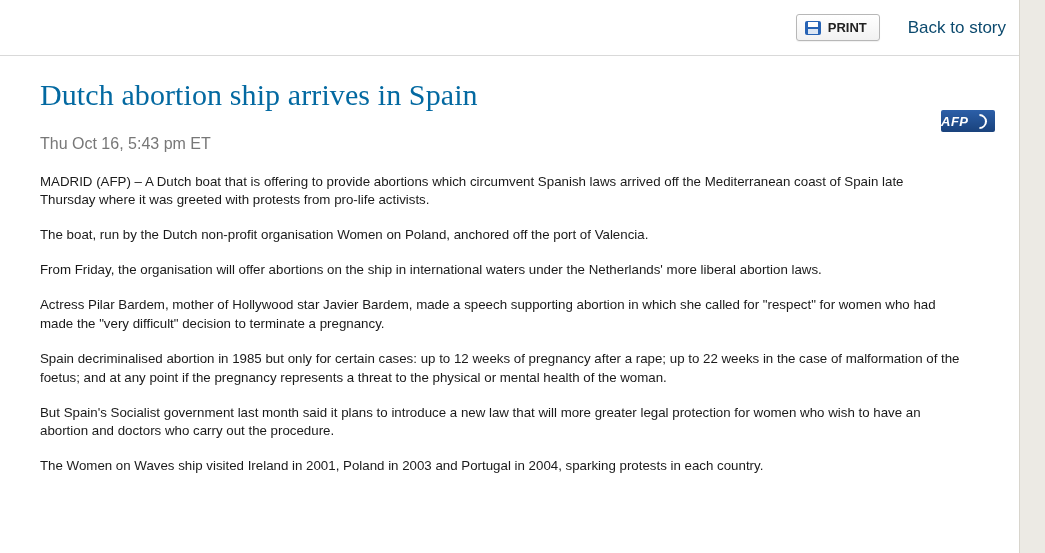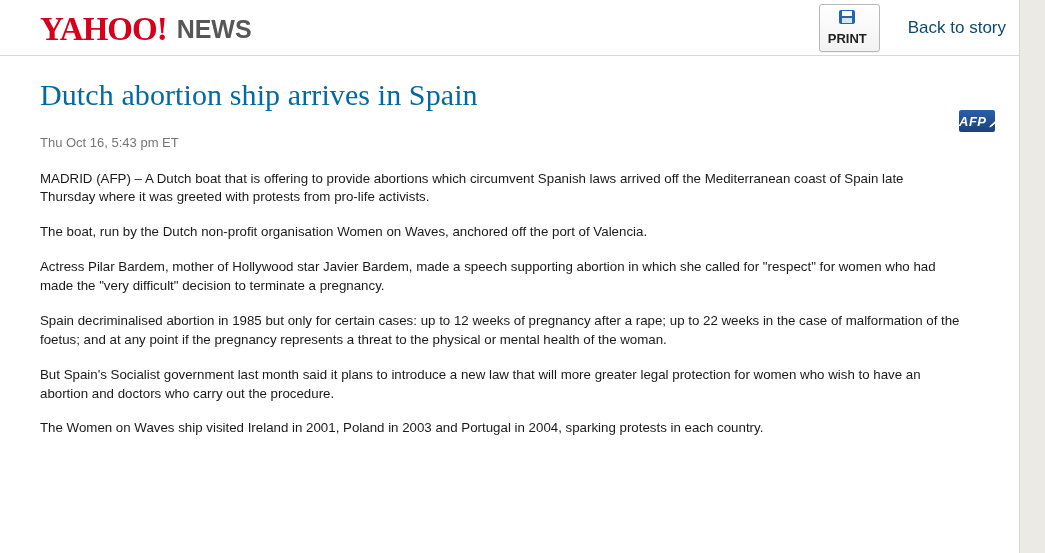--- a/index.html
+++ b/index.html
@@ -75,21 +75,20 @@
     gap: 7px;
     border: 1px solid #b7b7b7;
     border-radius: 3px;
     background: linear-gradient(#ffffff, #f2f2f2);
     padding: 5px 12px 5px 8px;
     font-size: 13px;
     font-weight: bold;
     color: #222;
     cursor: pointer;
     box-shadow: 0 1px 1px rgba(0,0,0,0.06);
-    flex-direction: column;
   }
   .printer-icon {
     display: inline-block;
     width: 16px;
     height: 14px;
     background: #2763b5;
     border-radius: 2px;
     position: relative;
   }
   .printer-icon::before {
@@ -126,37 +125,37 @@
   .headline {
     font-family: "Liberation Serif", serif;
     font-size: 30px;
     font-weight: normal;
     color: #0369a1;
     margin: 0 0 0 0;
     line-height: 1.15;
     letter-spacing: 0.1px;
   }
   .timestamp {
-    font-size: 13px;
+    font-size: 16px;
     color: #777;
     margin-top: 22px;
     margin-bottom: 20px;
   }
   .body-text p {
     font-size: 13.3px;
     line-height: 1.42;
     color: #1a1a1a;
     margin: 0 0 16px 0;
     max-width: 952px;
   }
   .agency-logo {
     position: absolute;
     top: 54px;
     right: 25px;
-    width: 36px;
+    width: 54px;
     height: 22px;
     background: linear-gradient(#2c5fa8, #19427c);
     border-radius: 2px;
     color: #fff;
     font-family: "Liberation Sans", sans-serif;
     font-weight: bold;
     font-style: italic;
     font-size: 13px;
     display: flex;
     align-items: center;
@@ -182,24 +181,20 @@
     height: 6px;
     background: #ffffff;
   }
 </style>
 </head>
 <body>
 
 <div class="page">
 
   <div class="header">
-    <div class="brand">
-      <span class="yahoo-logo">YAHOO!</span>
-      <span class="news-word">NEWS</span>
-    </div>
     <div class="header-right">
       <div class="print-button">
         <span class="printer-icon"></span>
         <span>PRINT</span>
       </div>
       <a class="back-link" href="#">Back to story</a>
     </div>
   </div>
 
   <div class="article">
@@ -207,21 +202,22 @@
 
     <div class="agency-logo">
       <span>AFP</span>
         <span class="swoosh"></span>
     </div>
 
     <div class="timestamp">Thu Oct 16, 5:43 pm ET</div>
 
     <div class="body-text">
       <p>MADRID (AFP) – A Dutch boat that is offering to provide abortions which circumvent Spanish laws arrived off the Mediterranean coast of Spain late Thursday where it was greeted with protests from pro-life activists.</p>
-      <p>The boat, run by the Dutch non-profit organisation Women on Waves, anchored off the port of Valencia.</p>
+      <p>The boat, run by the Dutch non-profit organisation Women on Poland, anchored off the port of Valencia.</p>
+      <p>From Friday, the organisation will offer abortions on the ship in international waters under the Netherlands' more liberal abortion laws.</p>
       <p>Actress Pilar Bardem, mother of Hollywood star Javier Bardem, made a speech supporting abortion in which she called for "respect" for women who had made the "very difficult" decision to terminate a pregnancy.</p>
       <p>Spain decriminalised abortion in 1985 but only for certain cases: up to 12 weeks of pregnancy after a rape; up to 22 weeks in the case of malformation of the foetus; and at any point if the pregnancy represents a threat to the physical or mental health of the woman.</p>
       <p>But Spain's Socialist government last month said it plans to introduce a new law that will more greater legal protection for women who wish to have an abortion and doctors who carry out the procedure.</p>
       <p>The Women on Waves ship visited Ireland in 2001, Poland in 2003 and Portugal in 2004, sparking protests in each country.</p>
     </div>
   </div>
 
   <div class="bottom-strip"></div>
 </div>
 

